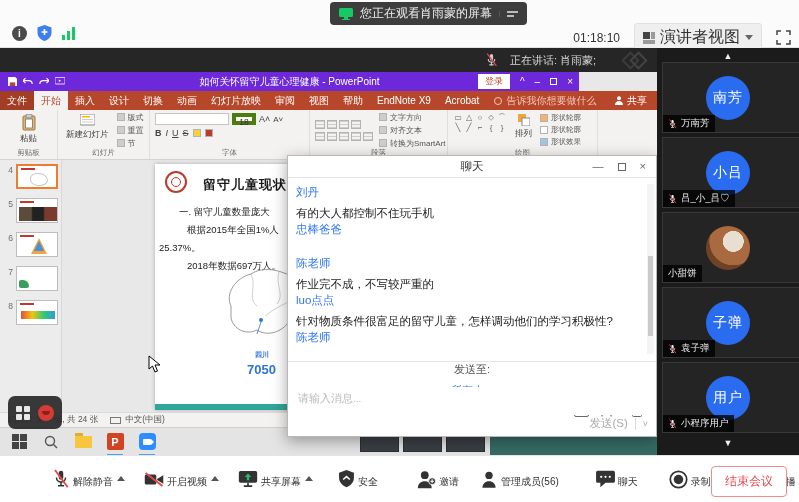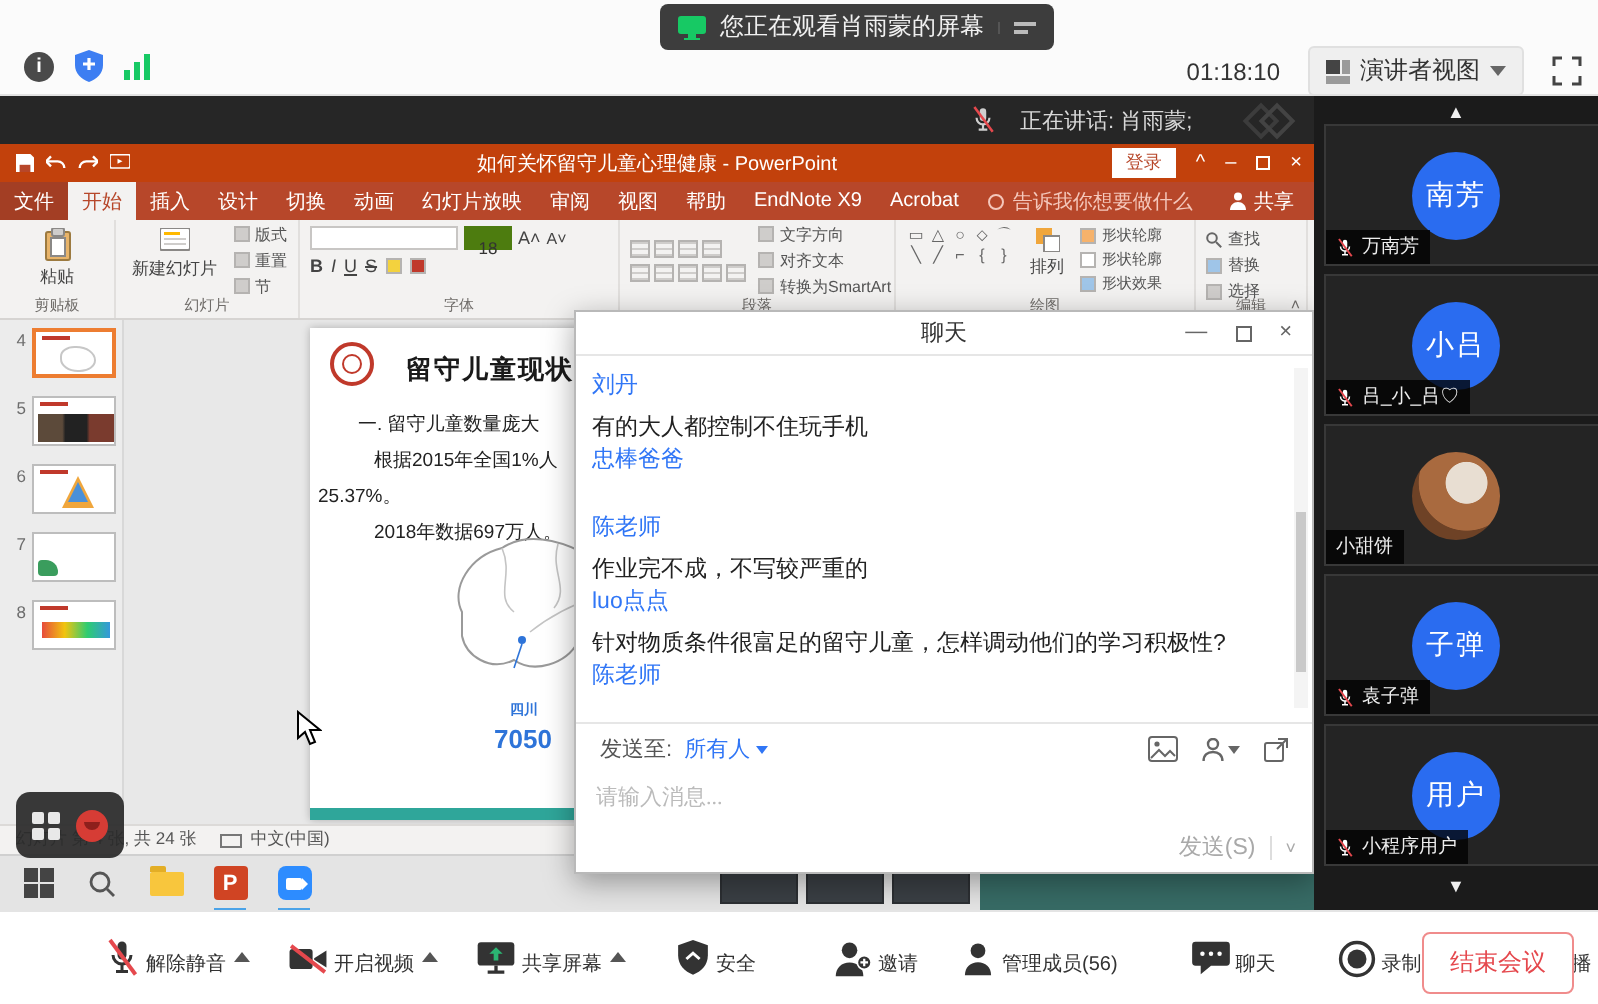--- a/index.html
+++ b/index.html
@@ -17,35 +17,35 @@
   .pill-menu { display:flex; flex-direction:column; gap:2px; padding-left:7px; border-left:1px solid #555; }
   .pill-menu i { display:block; width:11px; height:2px; background:#bbb; }
   .pill-menu i:last-child { width:7px; }
   .topbar-left { position:absolute; left:12px; top:25px; display:flex; gap:10px; align-items:center; }
   .info-dot { width:15px; height:15px; border-radius:50%; background:#4a4a4a; color:#fff; font-size:10px; font-weight:bold; display:flex; align-items:center; justify-content:center; }
   .sigbars { display:flex; align-items:flex-end; gap:2px; height:13px; }
   .sigbars i { width:3px; background:#17c964; display:block; }
   .sigbars i:nth-child(1){height:5px;} .sigbars i:nth-child(2){height:9px;} .sigbars i:nth-child(3){height:13px;}
   .topbar-right { position:absolute; right:8px; top:23px; display:flex; align-items:center; gap:14px; }
   .timer { font-size:12px; color:#333; }
-  .view-chip { display:flex; align-items:center; gap:5px; background:#efefef; border:1px solid #e0e0e0; border-radius:3px; padding:3px 8px; font-size:12px; color:#333; }
+  .view-chip { display:flex; align-items:center; gap:5px; background:#efefef; border:1px solid #e0e0e0; border-radius:3px; padding:3px 8px; font-size:16px; color:#333; }
   .chev-down { width:0; height:0; border-left:4px solid transparent; border-right:4px solid transparent; border-top:5px solid #666; }
 
   
   .stage { position:absolute; left:0; top:48px; width:799px; height:407px; background:#1d1d1d; }
   .speaking-bar { position:absolute; left:0; top:0; width:657px; height:24px; background:#262626; display:flex; align-items:center; }
   .speaking-bar .txt { color:#d8d8d8; font-size:11px; margin-left:12px; }
   .speak-mic { margin-left:485px; }
   .wmark { display:flex; margin-left:28px; }
   .wmark i { width:13px; height:13px; border:2px solid #3c3c3c; transform:rotate(45deg); display:block; }
   .wmark i+i { margin-left:-5px; border-color:#434343; }
 
   
   .shared { position:absolute; left:0; top:24px; width:657px; height:383px; background:#e8e8e8; border-bottom:3px solid #23b899; }
-  .ppt-titlebar { position:absolute; left:0; top:0; width:657px; height:19px; background:#c2410c; display:flex; align-items:center; }
+  .ppt-titlebar { position:absolute; left:0; top:0; width:579px; height:19px; background:#6d28d9; display:flex; align-items:center; }
   .qat { display:flex; gap:6px; margin-left:8px; align-items:center; }
   .ppt-title { position:absolute; left:0; right:0; text-align:center; color:#fff; font-size:10px; pointer-events:none; }
   .tb-right { margin-left:auto; display:flex; align-items:center; gap:10px; padding-right:6px; }
   .signin-chip { background:#fff; color:#b7472a; font-size:9px; padding:1px 7px; }
   .wbtn { color:#fff; font-size:10px; line-height:10px; }
   .restore-sq { width:7px; height:7px; border:1px solid #fff; display:block; }
   .ppt-tabs { position:absolute; left:0; top:19px; width:657px; height:19px; background:#b7472a; display:flex; align-items:center; }
   .ppt-tab { color:#fff; font-size:10px; padding:0 7px; height:19px; display:flex; align-items:center; white-space:nowrap; }
   .ppt-tab.active { background:#f3f2f1; color:#b7472a; }
   .tellme { color:#f4c7bb; font-size:10px; display:flex; align-items:center; gap:4px; padding:0 8px; }
@@ -55,21 +55,21 @@
   
   .ribbon { position:absolute; left:0; top:38px; width:657px; height:50px; background:#f3f2f1; border-bottom:1px solid #d6d4d2; display:flex; }
   .rgroup { position:relative; height:100%; border-right:1px solid #e1dfdd; padding:3px 5px 12px 5px; }
   .rglabel { position:absolute; bottom:1px; left:0; right:0; text-align:center; font-size:7.5px; color:#6f6c69; }
   .bigbtn { display:flex; flex-direction:column; align-items:center; gap:2px; font-size:8.5px; color:#444; padding:1px 3px; }
   .minirows { display:flex; flex-direction:column; gap:2px; justify-content:center; font-size:8px; color:#555;text-align:right; }
   .minirows span { display:flex; align-items:center; gap:3px; white-space:nowrap; }
   .mini-ic { width:8px; height:8px; background:#cfcdcb; display:inline-block; border:1px solid #b5b3b1; }
   .fontrow { display:flex; flex-direction:column; gap:3px; }
   .fbox { width:74px; height:12px; background:#fff; border:1px solid #c8c6c4; }
-  .szbox { width:24px; height:12px; background:#fff; border:6px solid #4d7c0f; font-size:8.5px; color:#333; text-align:center; line-height:11px; }
+  .szbox { width:24px; height:12px; background:#fff; border:4px solid #4d7c0f; font-size:8.5px; color:#333; text-align:center; line-height:11px; }
   .fmt { display:flex; gap:4px; font-size:9px; color:#444; align-items:center; }
   .fmt b { font-weight:bold; } .fmt .i { font-style:italic; } .fmt .u { text-decoration:underline; } .fmt .s { text-decoration:line-through; }
   .pararow { display:flex; gap:2px; }
   .pic { width:10px; height:9px; border:1px solid #b5b3b1; background:repeating-linear-gradient(#cfcdcb,#cfcdcb 1px,transparent 1px,transparent 3px); }
   .shapegrid { display:grid; grid-template-columns:repeat(5,10px); grid-auto-rows:9px; gap:1px; font-size:8px; color:#666; line-height:9px; text-align:center; }
   .colchip { width:8px; height:8px; display:inline-block; border:1px solid #b5b3b1; }
   .collapse-arrow { position:absolute; right:3px; bottom:2px; font-size:8px; color:#6f6c69; }
 
   
   .ppt-body { position:absolute; left:0; top:88px; width:657px; height:252px; background:#e8e8e8; }
@@ -129,21 +129,21 @@
   .chat-title { position:absolute; left:0; right:0; text-align:center; font-size:11.5px; color:#333; }
   .chat-ctrls { margin-left:auto; display:flex; align-items:center; gap:14px; padding-right:10px; z-index:1; }
   .chat-ctrls span { font-size:11px; color:#666; line-height:11px; }
   .chat-max { width:8px; height:8px; border:1px solid #666; display:block; }
   .chat-msgs { position:absolute; left:0; top:22px; width:368px; height:183px; overflow:hidden; padding:6px 14px 0 8px; }
   .msg-name { font-size:11.5px; color:#3076f6; margin-top:1px; }
   .msg-text { font-size:11.5px; color:#222; margin-top:6px; }
   .msg-gap { height:18px; }
   .chat-scroll { position:absolute; right:2px; top:28px; width:7px; height:170px; background:#f4f4f4; }
   .chat-scroll i { position:absolute; left:1px; top:72px; width:5px; height:80px; background:#c9c9c9; display:block; }
-  .chat-sendto { position:absolute; left:0; top:205px; width:368px; height:26px; border-top:1px solid #e6e6e6; display:flex; align-items:center; padding:0 12px; gap:6px; }
+  .chat-sendto { position:absolute; left:0; top:205px; width:368px; height:26px; border-top:1px solid #e6e6e6; display:flex; align-items:center; padding:0 12px; gap:6px;flex-direction:column; }
   .sendto-label { font-size:11px; color:#555; }
   .sendto-val { font-size:11px; color:#3076f6; display:flex; align-items:center; gap:3px; }
   .sendto-val .chev-down { border-top-color:#3076f6; border-left-width:3px; border-right-width:3px; border-top-width:4px; }
   .sendto-icons { margin-left:auto; display:flex; align-items:center; gap:12px; }
   .chat-input { position:absolute; left:0; top:231px; width:368px; height:28px; }
   .chat-input textarea { width:100%; height:100%; border:0; resize:none; outline:none; font-family:Liberation Serif, serif; font-size:11px; padding:4px 10px; color:#333; }
   .chat-input textarea::placeholder { color:#bbb; }
   .chat-footer { position:absolute; right:8px; bottom:5px; display:flex; align-items:center; gap:7px; }
   .send-btn { font-size:11.5px; color:#a9a9a9; }
   .send-split { width:1px; height:12px; background:#ddd; }
@@ -402,41 +402,20 @@
               <span class="colchip" style="background:#fff;"></span>
               <span>形状轮廓</span>
             </span>
           <span>
               <span class="colchip" style="background:#9fc5e8;"></span>
               <span>形状效果</span>
             </span>
         </div>
         <div class="rglabel">绘图</div>
       </div>
-      <div class="rgroup" style="width:56px;">
-        <div class="minirows" style="margin-top:1px;">
-          <span>
-              <svg width="8" height="8" viewBox="0 0 8 8">
-                <circle cx="3" cy="3" r="2.4" fill="none" stroke="#666"></circle>
-                <path d="M5 5l2.6 2.6" stroke="#666"></path>
-              </svg>
-              <span>查找</span>
-            </span>
-          <span>
-              <i class="mini-ic" style="background:#9fc5e8;"></i>
-              <span>替换</span>
-            </span>
-          <span>
-              <i class="mini-ic"></i>
-              <span>选择</span>
-            </span>
-        </div>
-        <div class="rglabel">编辑</div>
-        <span class="collapse-arrow">˄</span>
-      </div>
     </div>
 
     <div class="ppt-body">
       <div class="thumb-panel">
         <div class="thumb-item selected">
           <span class="thumb-num">4</span>
           <span class="thumb-box">
               <i class="thumb-redline"></i>
               <i class="thumb-map"></i>
             </span>

